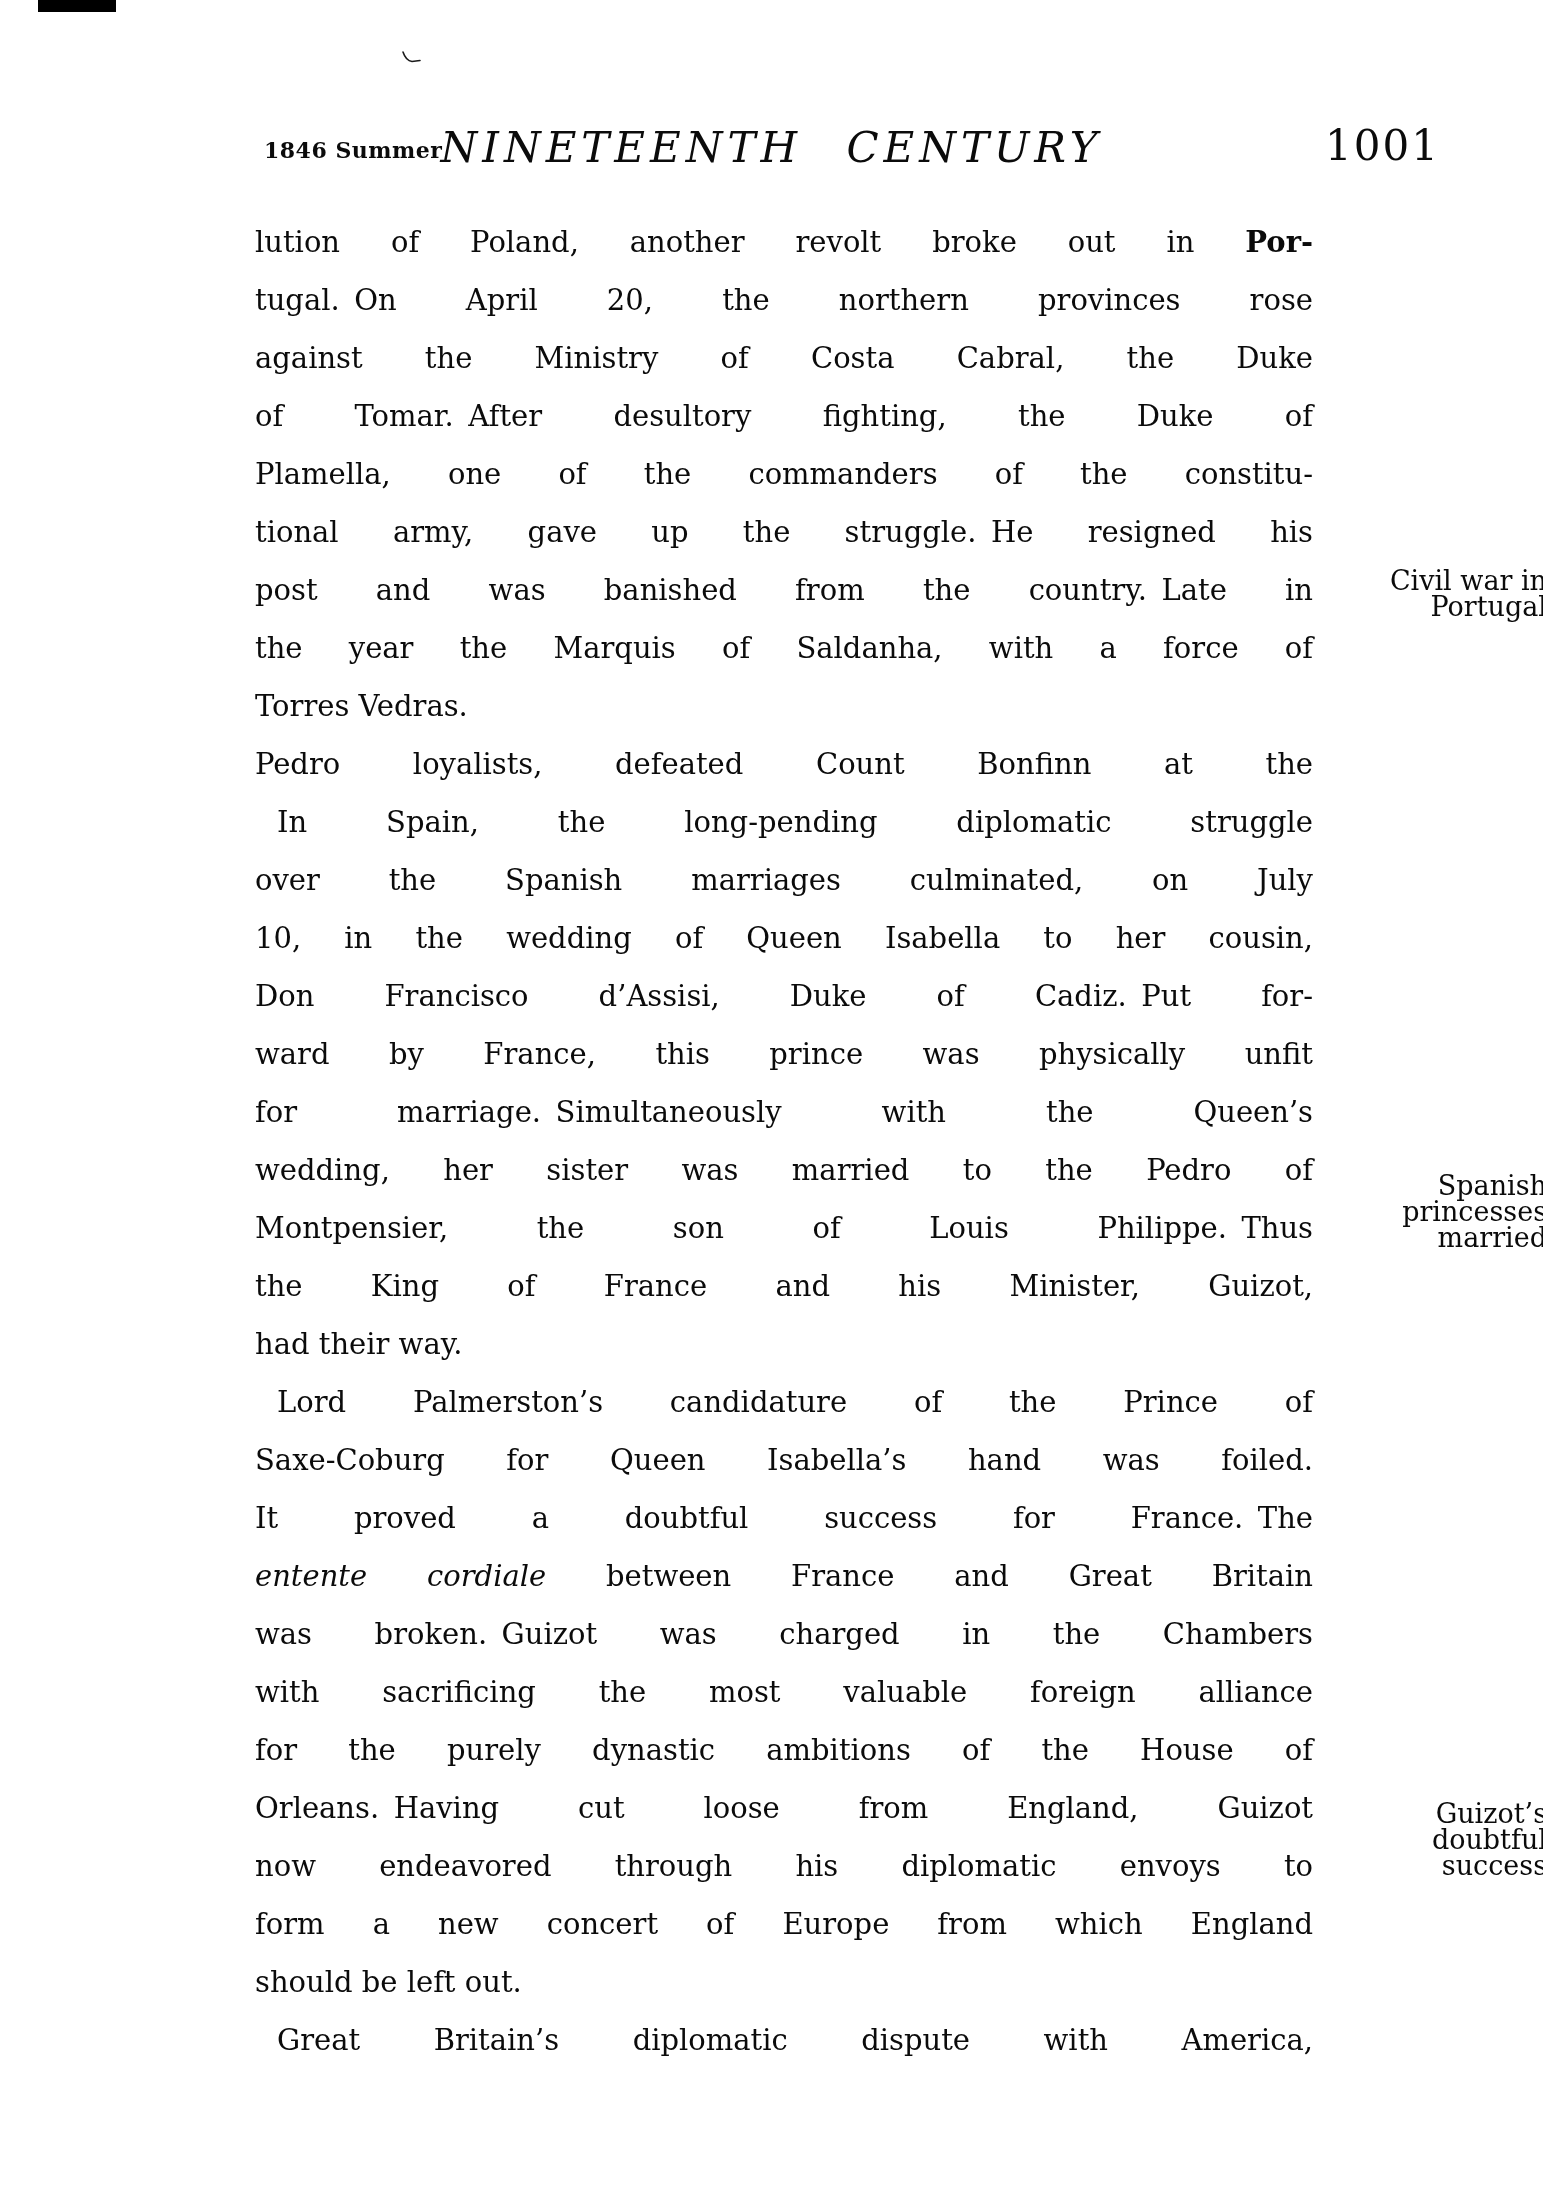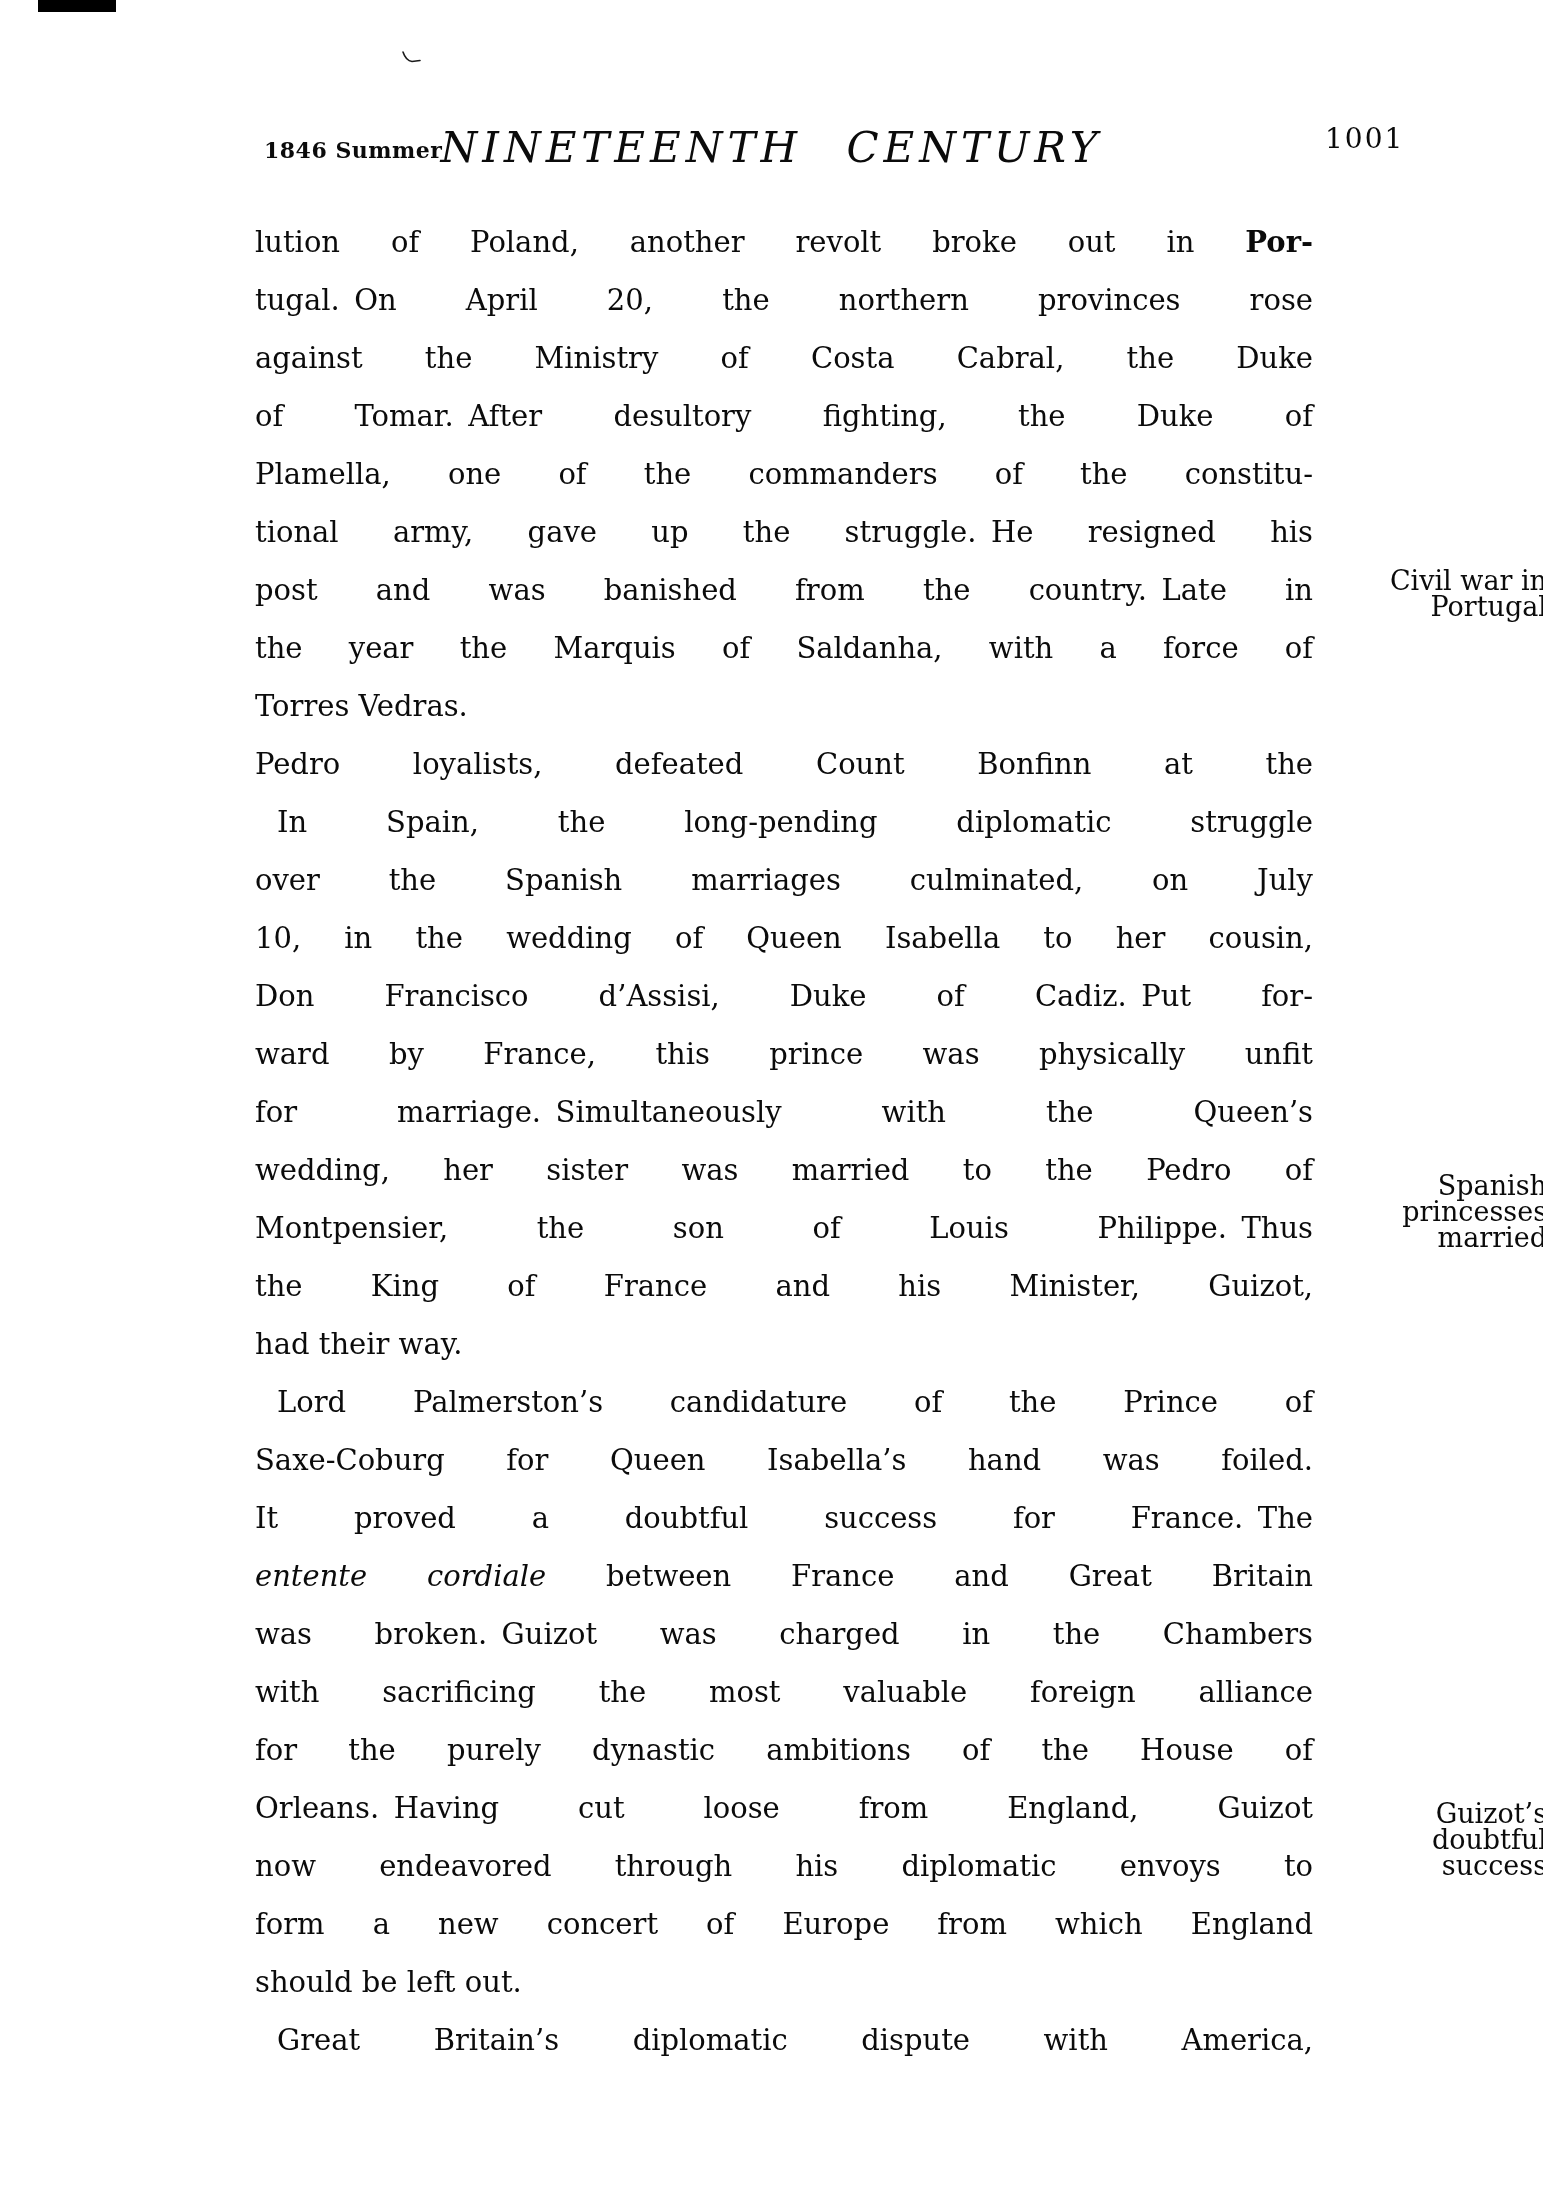--- a/index.html
+++ b/index.html
@@ -52,21 +52,21 @@
     font-size: 42px;
     letter-spacing: 5px;
     word-spacing: 26px;
     line-height: 1;
     white-space: nowrap;
   }
   .h-page {
     position: absolute;
     left: 1325px;
     top: 125px;
-    font-size: 28px;
+    font-size: 42px;
     line-height: 1;
     letter-spacing: 2px;
   }
   
   .body-col {
     position: absolute;
     left: 255px;
     top: 213px;
     width: 1058px;
     font-size: 29px;

